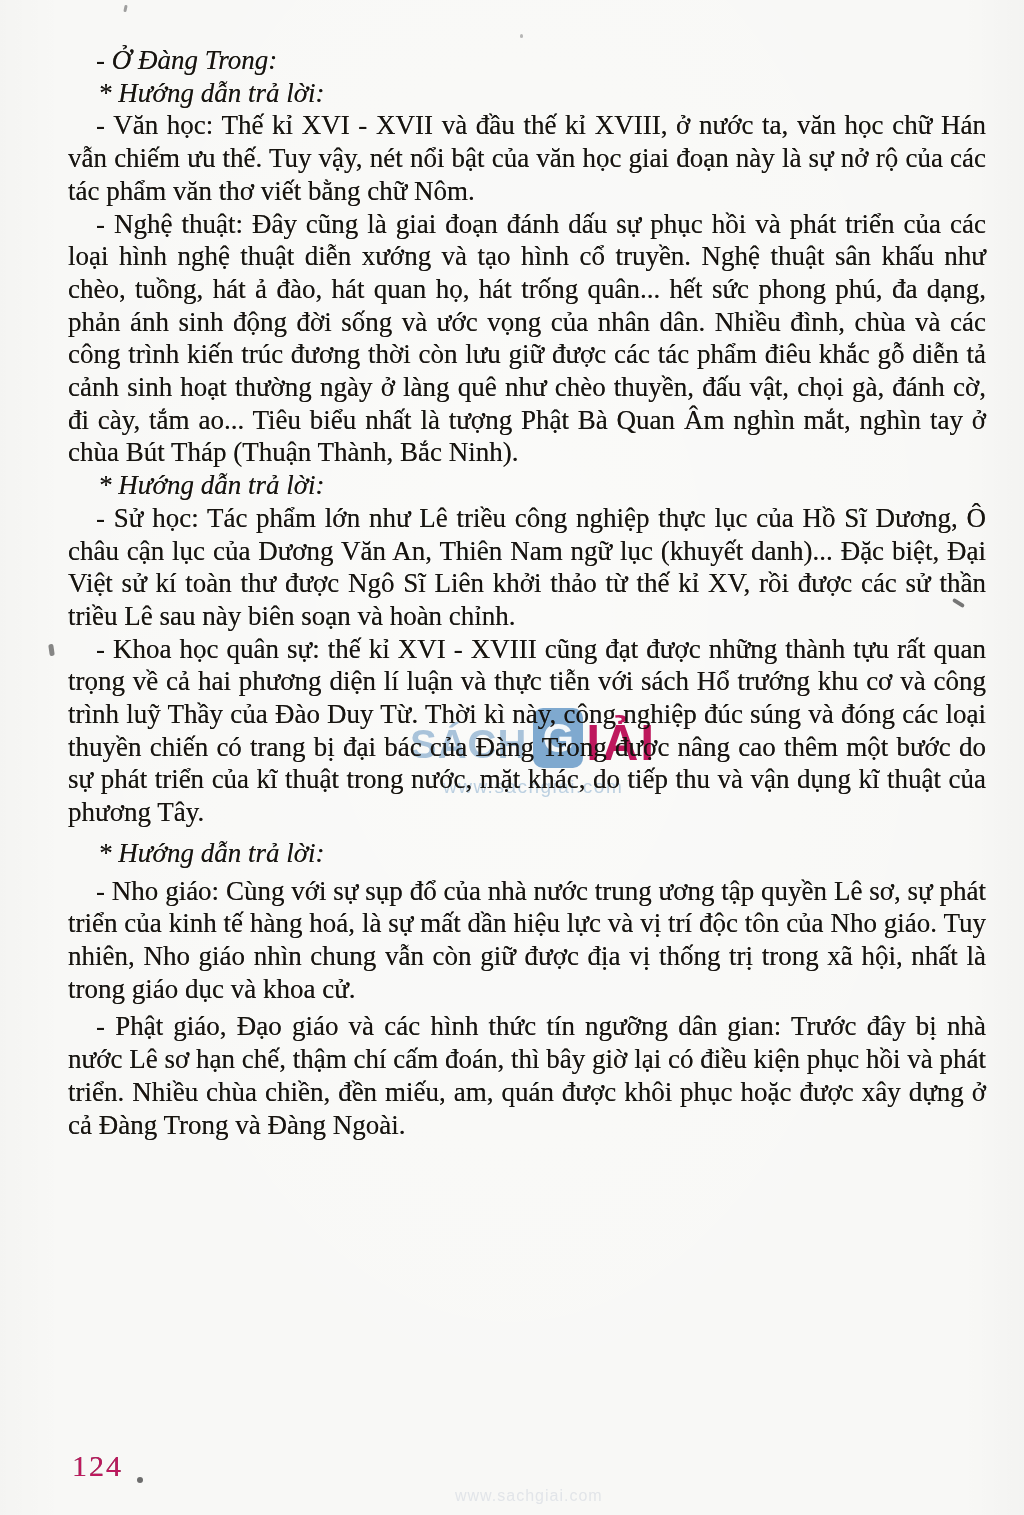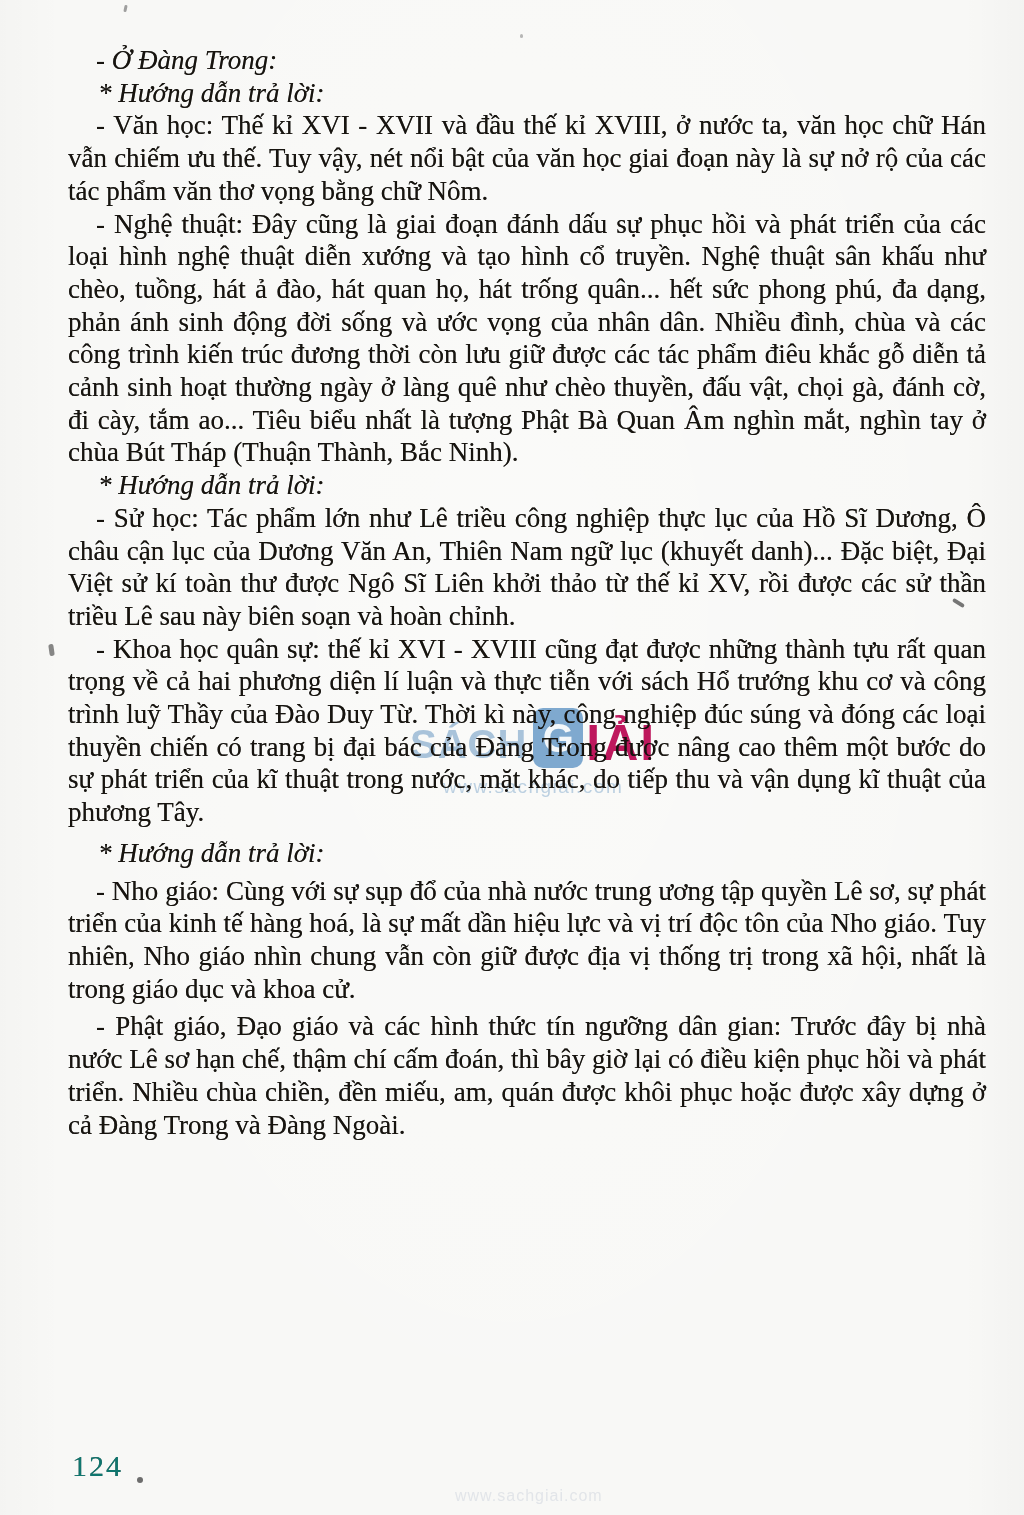--- a/index.html
+++ b/index.html
@@ -62,21 +62,21 @@
     font-size:19px;letter-spacing:1.5px;color:#bcd0e1;
   }
   .wm-bottom{
     position:absolute;left:455px;top:1487px;z-index:1;
     font-family:"Liberation Sans","DejaVu Sans",sans-serif;
     font-size:16px;letter-spacing:1px;color:#e2e5e9;
   }
 
   .pageno{
     position:absolute;left:72px;top:1449px;z-index:2;
-    font-size:30px;letter-spacing:2px;color:#0f766e;
+    font-size:30px;letter-spacing:2px;color:#be185d;
     text-shadow:0 0 .45px rgba(0,0,0,.6);
   }
 
   
   .speck{position:absolute;background:#555;z-index:3;border-radius:2px;}
   .sp1{left:124px;top:5px;width:3px;height:7px;opacity:.55;transform:rotate(12deg);}
   .sp2{left:520px;top:34px;width:3px;height:4px;opacity:.4;}
   .sp3{left:952px;top:601px;width:13px;height:4px;opacity:.8;transform:rotate(32deg);border-radius:3px;}
   .sp4{left:49px;top:644px;width:5px;height:12px;opacity:.7;transform:rotate(-8deg);}
   .sp5{left:137px;top:1477px;width:6px;height:6px;opacity:.85;border-radius:50%;}
@@ -95,21 +95,21 @@
       <span class="wm-right">IẢI</span>
     </div>
     <div class="wm-url">www.sachgiai.com</div>
   </div>
 
   <div class="wm-bottom">www.sachgiai.com</div>
 
   <main class="text">
     <p class="lead">- Ở Đàng Trong:</p>
     <p class="guide">* Hướng dẫn trả lời:</p>
-    <p class="indent">- Văn học: Thế kỉ XVI - XVII và đầu thế kỉ XVIII, ở nước ta, văn học chữ Hán vẫn chiếm ưu thế. Tuy vậy, nét nổi bật của văn học giai đoạn này là sự nở rộ của các tác phẩm văn thơ vọng bằng chữ Nôm.</p>
+    <p class="indent">- Văn học: Thế kỉ XVI - XVII và đầu thế kỉ XVIII, ở nước ta, văn học chữ Hán vẫn chiếm ưu thế. Tuy vậy, nét nổi bật của văn học giai đoạn này là sự nở rộ của các tác phẩm văn thơ viết bằng chữ Nôm.</p>
     <p class="indent">- Nghệ thuật: Đây cũng là giai đoạn đánh dấu sự phục hồi và phát triển của các loại hình nghệ thuật diễn xướng và tạo hình cổ truyền. Nghệ thuật sân khấu như chèo, tuồng, hát ả đào, hát quan họ, hát trống quân... hết sức phong phú, đa dạng, phản ánh sinh động đời sống và ước vọng của nhân dân. Nhiều đình, chùa và các công trình kiến trúc đương thời còn lưu giữ được các tác phẩm điêu khắc gỗ diễn tả cảnh sinh hoạt thường ngày ở làng quê như chèo thuyền, đấu vật, chọi gà, đánh cờ, đi cày, tắm ao... Tiêu biểu nhất là tượng Phật Bà Quan Âm nghìn mắt, nghìn tay ở chùa Bút Tháp (Thuận Thành, Bắc Ninh).</p>
     <p class="guide">* Hướng dẫn trả lời:</p>
     <p class="indent">- Sử học: Tác phẩm lớn như Lê triều công nghiệp thực lục của Hồ Sĩ Dương, Ô châu cận lục của Dương Văn An, Thiên Nam ngữ lục (khuyết danh)... Đặc biệt, Đại Việt sử kí toàn thư được Ngô Sĩ Liên khởi thảo từ thế kỉ XV, rồi được các sử thần triều Lê sau này biên soạn và hoàn chỉnh.</p>
     <p class="indent">- Khoa học quân sự: thế kỉ XVI - XVIII cũng đạt được những thành tựu rất quan trọng về cả hai phương diện lí luận và thực tiễn với sách Hổ trướng khu cơ và công trình luỹ Thầy của Đào Duy Từ. Thời kì này, công nghiệp đúc súng và đóng các loại thuyền chiến có trang bị đại bác của Đàng Trong được nâng cao thêm một bước do sự phát triển của kĩ thuật trong nước, mặt khác, do tiếp thu và vận dụng kĩ thuật của phương Tây.</p>
     <p class="guide gap-top">* Hướng dẫn trả lời:</p>
     <p class="indent gap-top-sm">- Nho giáo: Cùng với sự sụp đổ của nhà nước trung ương tập quyền Lê sơ, sự phát triển của kinh tế hàng hoá, là sự mất dần hiệu lực và vị trí độc tôn của Nho giáo. Tuy nhiên, Nho giáo nhìn chung vẫn còn giữ được địa vị thống trị trong xã hội, nhất là trong giáo dục và khoa cử.</p>
     <p class="indent gap-top-sm">- Phật giáo, Đạo giáo và các hình thức tín ngưỡng dân gian: Trước đây bị nhà nước Lê sơ hạn chế, thậm chí cấm đoán, thì bây giờ lại có điều kiện phục hồi và phát triển. Nhiều chùa chiền, đền miếu, am, quán được khôi phục hoặc được xây dựng ở cả Đàng Trong và Đàng Ngoài.</p>
   </main>
 
   <div class="pageno">124</div>

